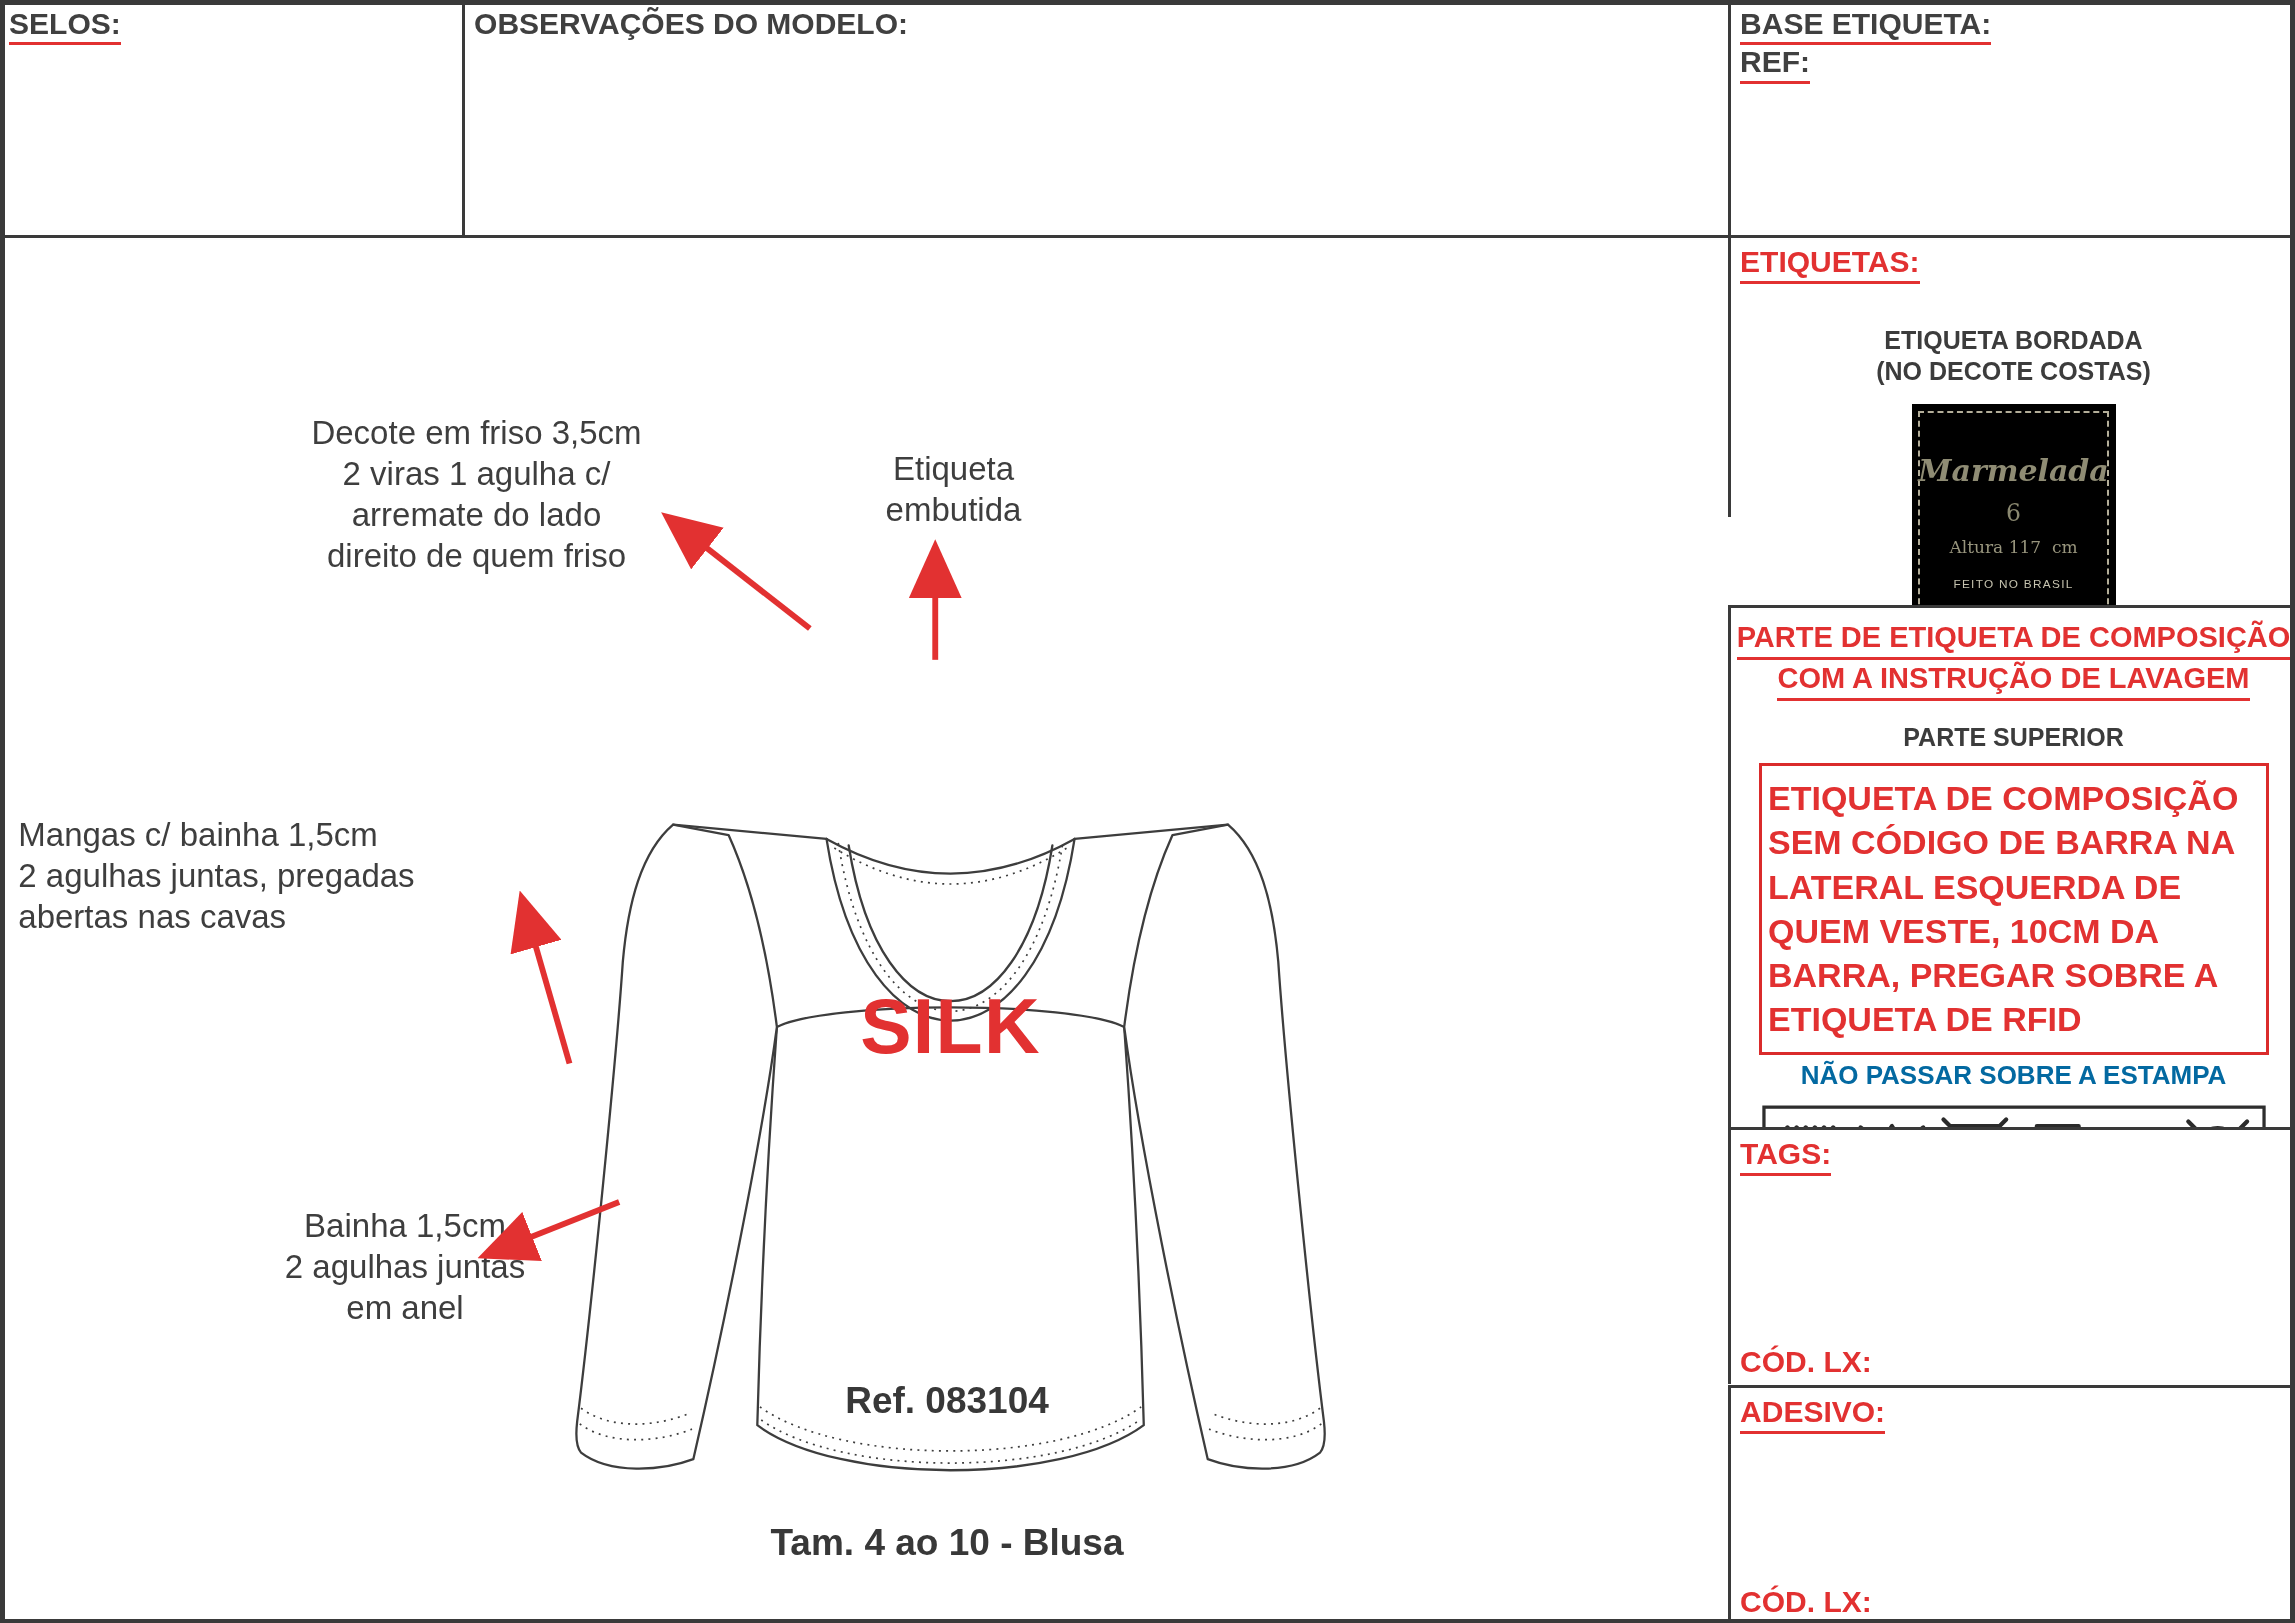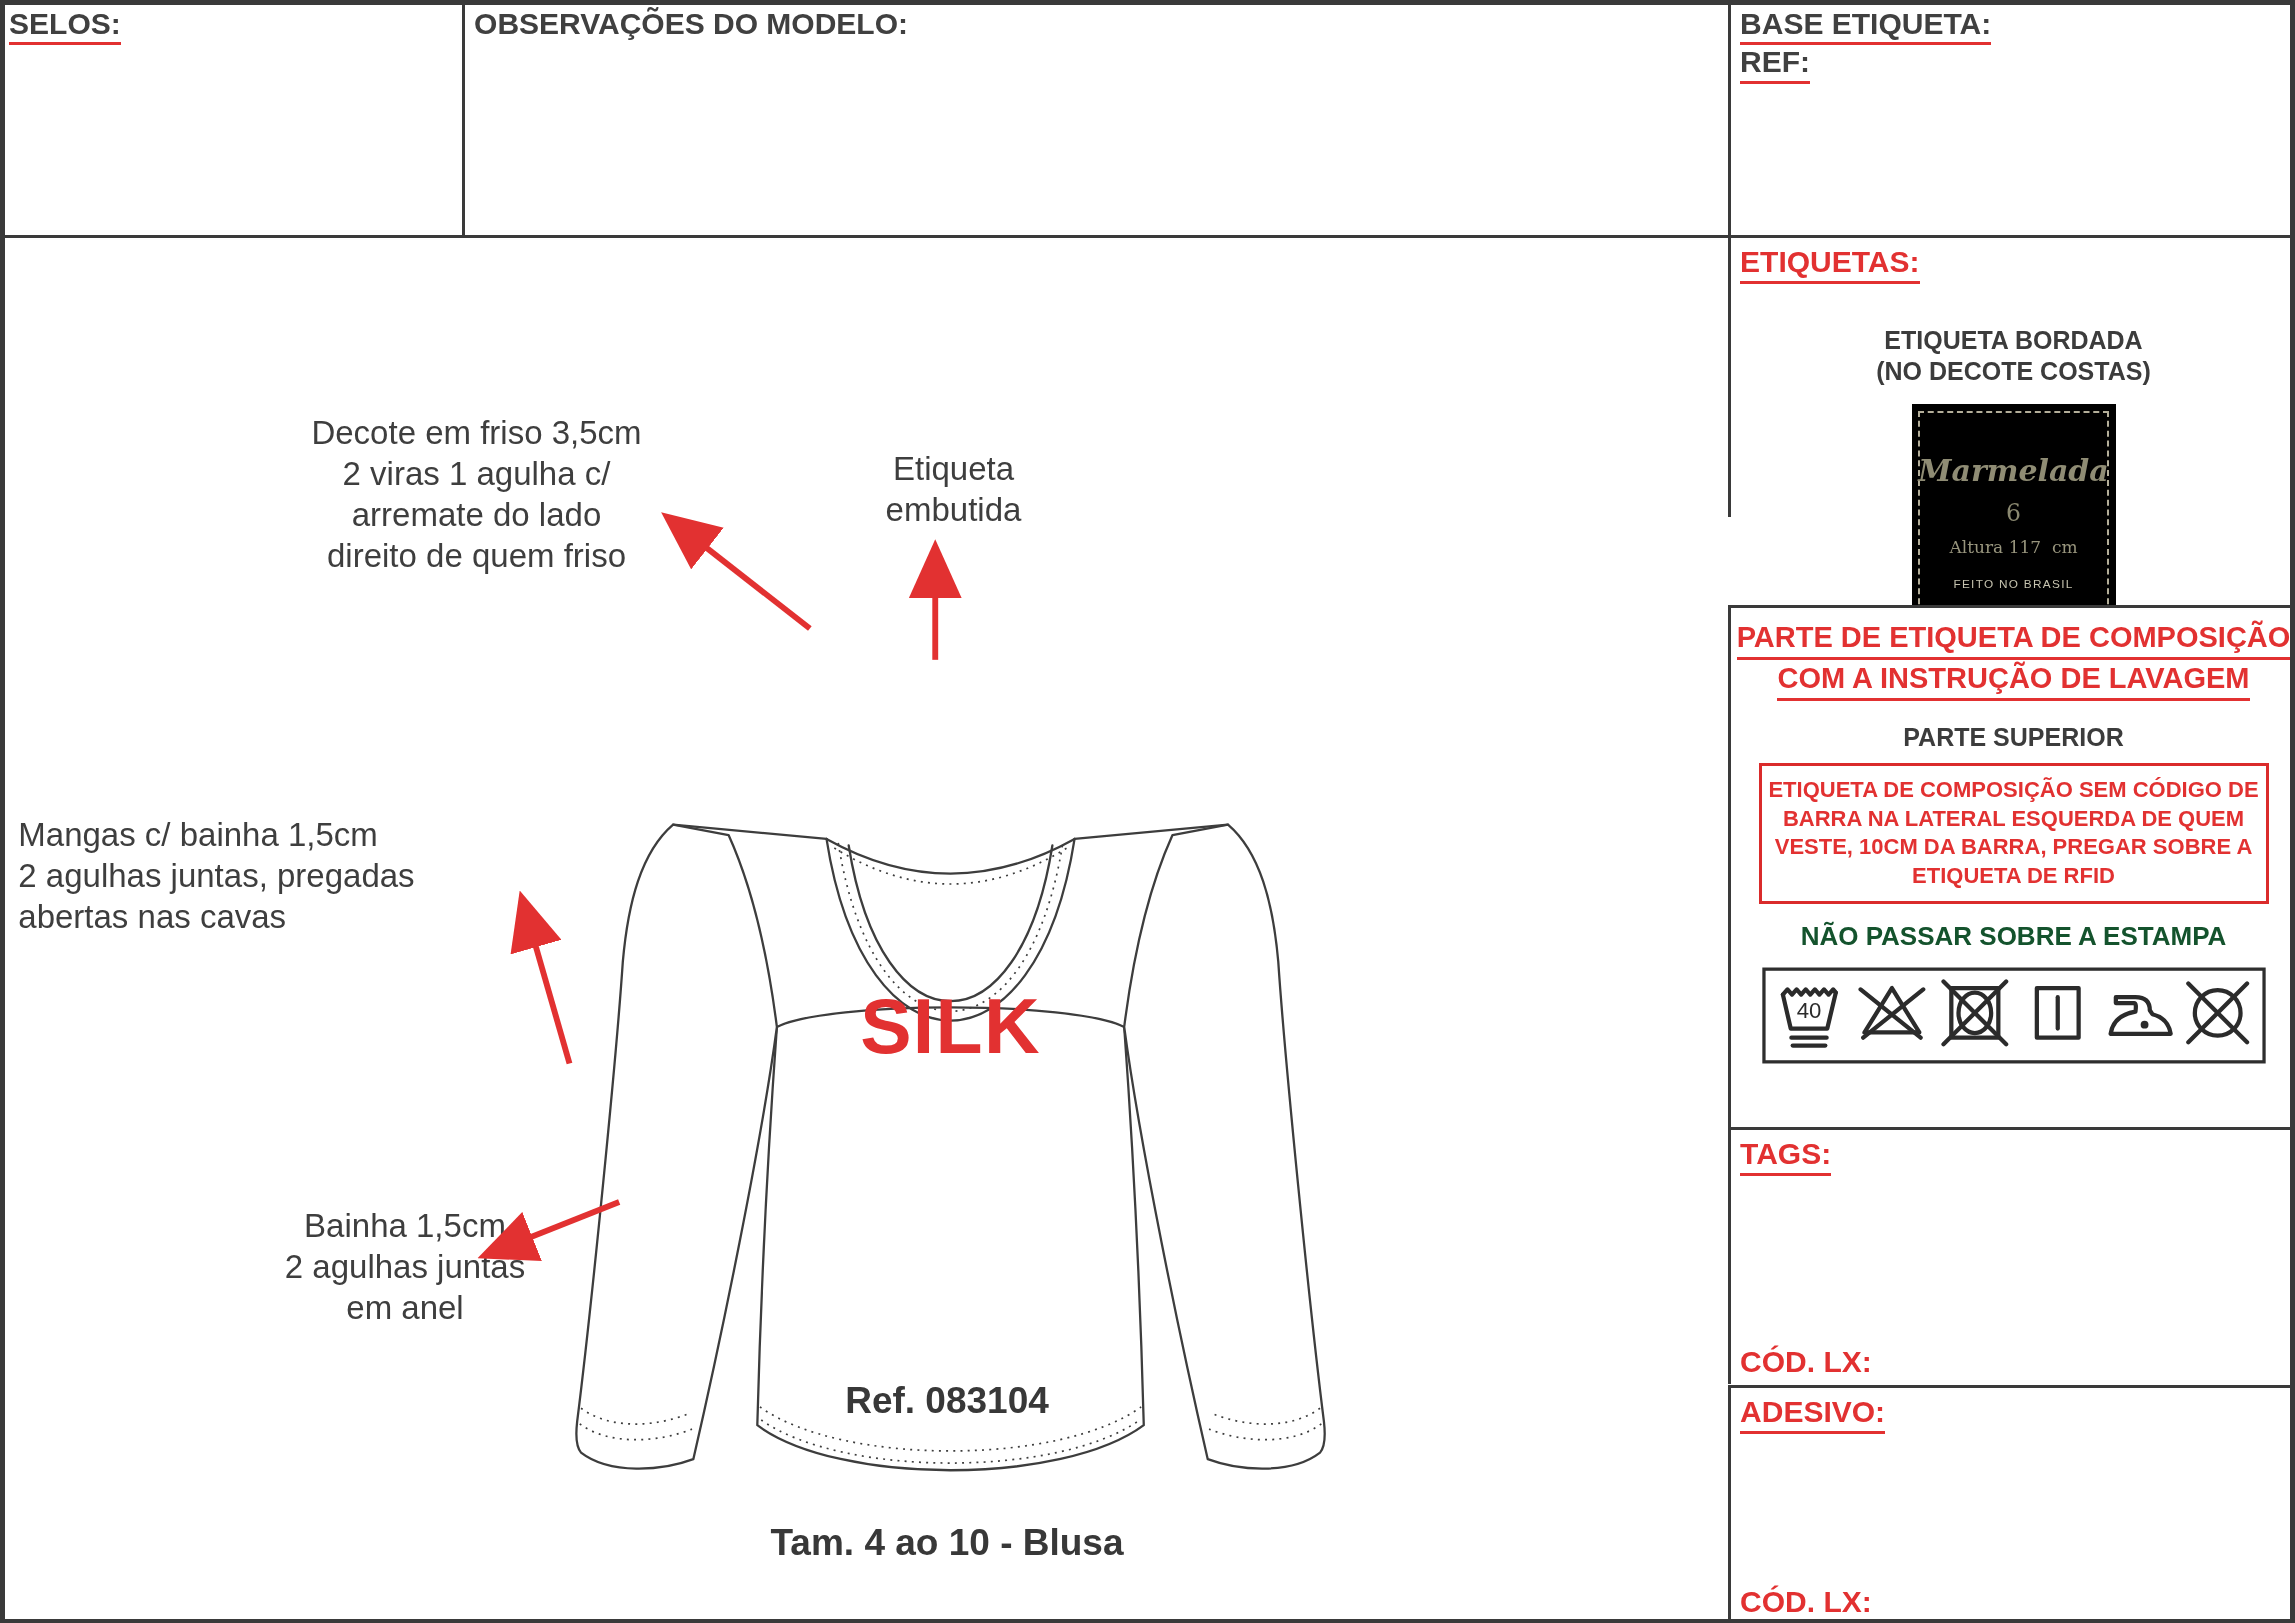--- a/index.html
+++ b/index.html
@@ -28,22 +28,22 @@
   .swatch-inner{position:absolute;inset:6.5px;border:2px dashed #b3ae99;display:flex;flex-direction:column;
                 align-items:center;justify-content:center;gap:10.5px;padding-top:19.6px;box-sizing:border-box;}
   .brand{font-family:"DejaVu Serif",serif;font-style:italic;font-weight:bold;font-size:30px;color:#8f8c74;}
   .size-n{font-size:23.5px;color:#8a8870;font-family:"DejaVu Serif",serif;}
   .altura{font-size:17px;color:#98957d;font-family:"DejaVu Serif",serif;white-space:pre-wrap;}
   .origin{font-size:11.8px;color:#c6c3af;letter-spacing:1.3px;margin-top:9.1px;}
   .info-title{margin-top:10.5px;text-align:center;font-weight:bold;color:#e23131;font-size:29px;line-height:1.3;}
   .info-title .u{border-bottom-width:3.3px;padding-bottom:0.7px;}
   .parte{margin-top:22px;text-align:center;font-weight:bold;font-size:25px;color:#3c3c3c;}
   .redbox{margin:10.5px auto 0 auto;width:510px;border:3.9px solid #da2b2b;box-sizing:border-box;
-          padding:10.5px 6.5px;text-align:center;font-weight:bold;color:#e23131;font-size:22px;line-height:1.3;}
-  .warning{margin-top:17px;text-align:center;font-weight:bold;font-size:26px;color:#14532d;}
+          padding:10.5px 6.5px;font-weight:bold;color:#e23131;font-size:34px;line-height:1.3;}
+  .warning{margin-top:5px;text-align:center;font-weight:bold;font-size:26px;color:#0369a1;}
   .care{display:block;margin:14.4px auto 0 auto;}
   .codlx{position:absolute;left:9.1px;bottom:5.2px;font-weight:bold;color:#e23131;font-size:30px;}
 </style>
 </head>
 <body>
 
 <div class="box bR bB pad" style="left:0;top:0;width:465px;height:238px;">
   <span class="hdr"><span class="u">SELOS:</span></span>
 </div>
 <div class="box bB pad" style="left:465px;top:0;width:1263px;height:238px;">

